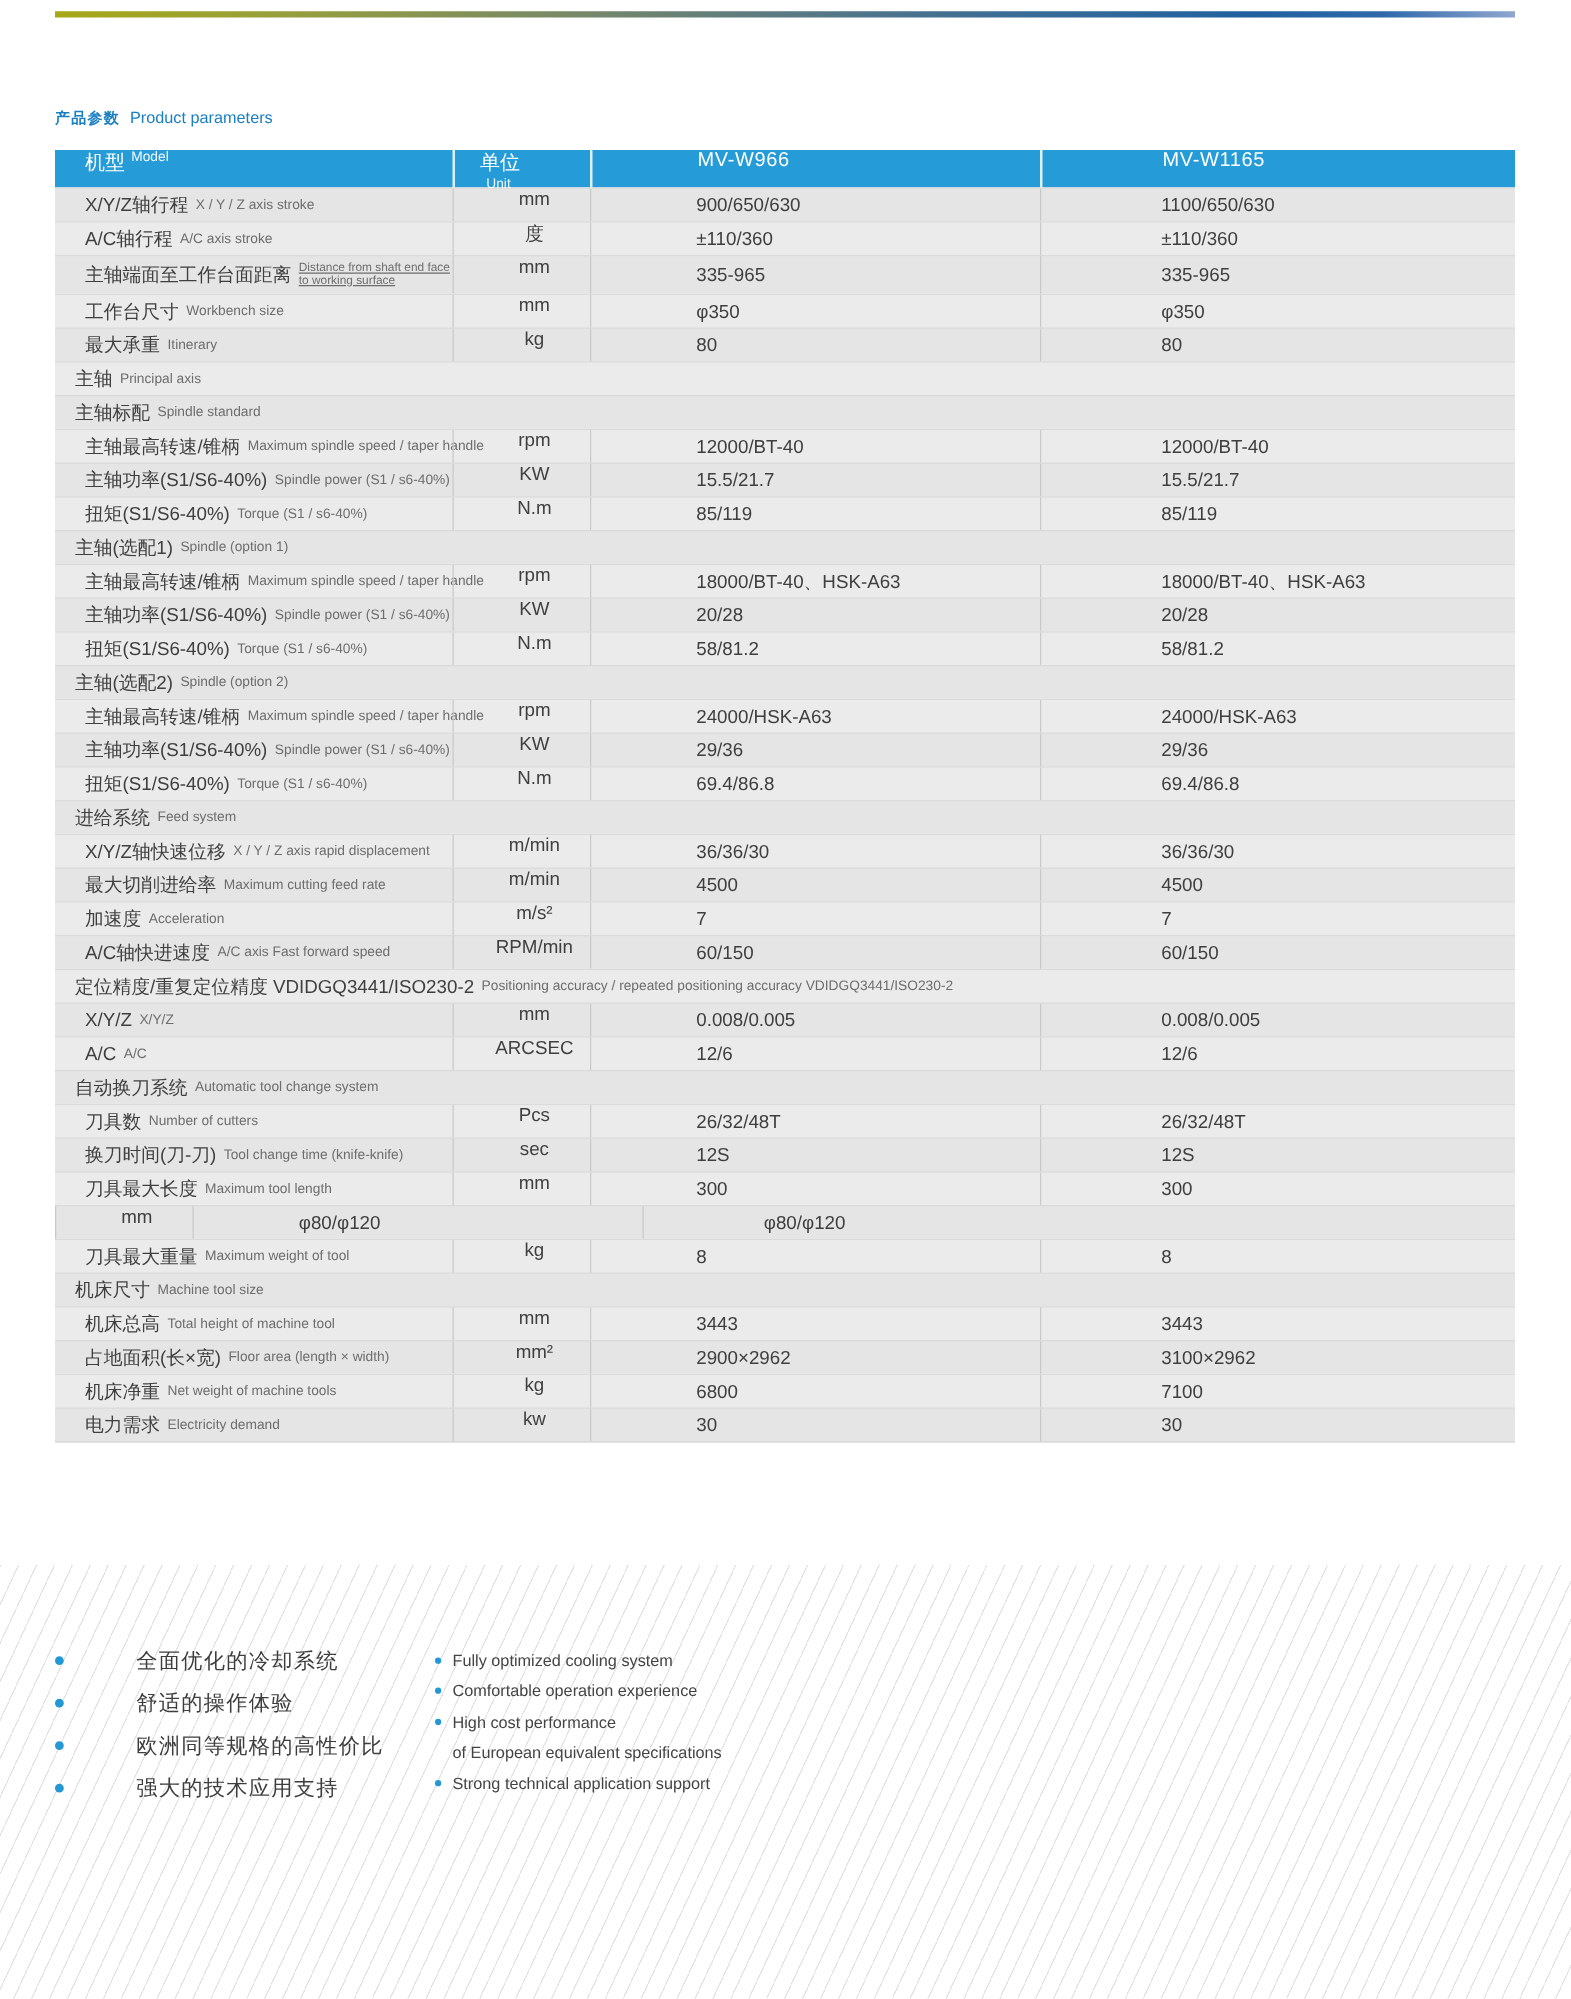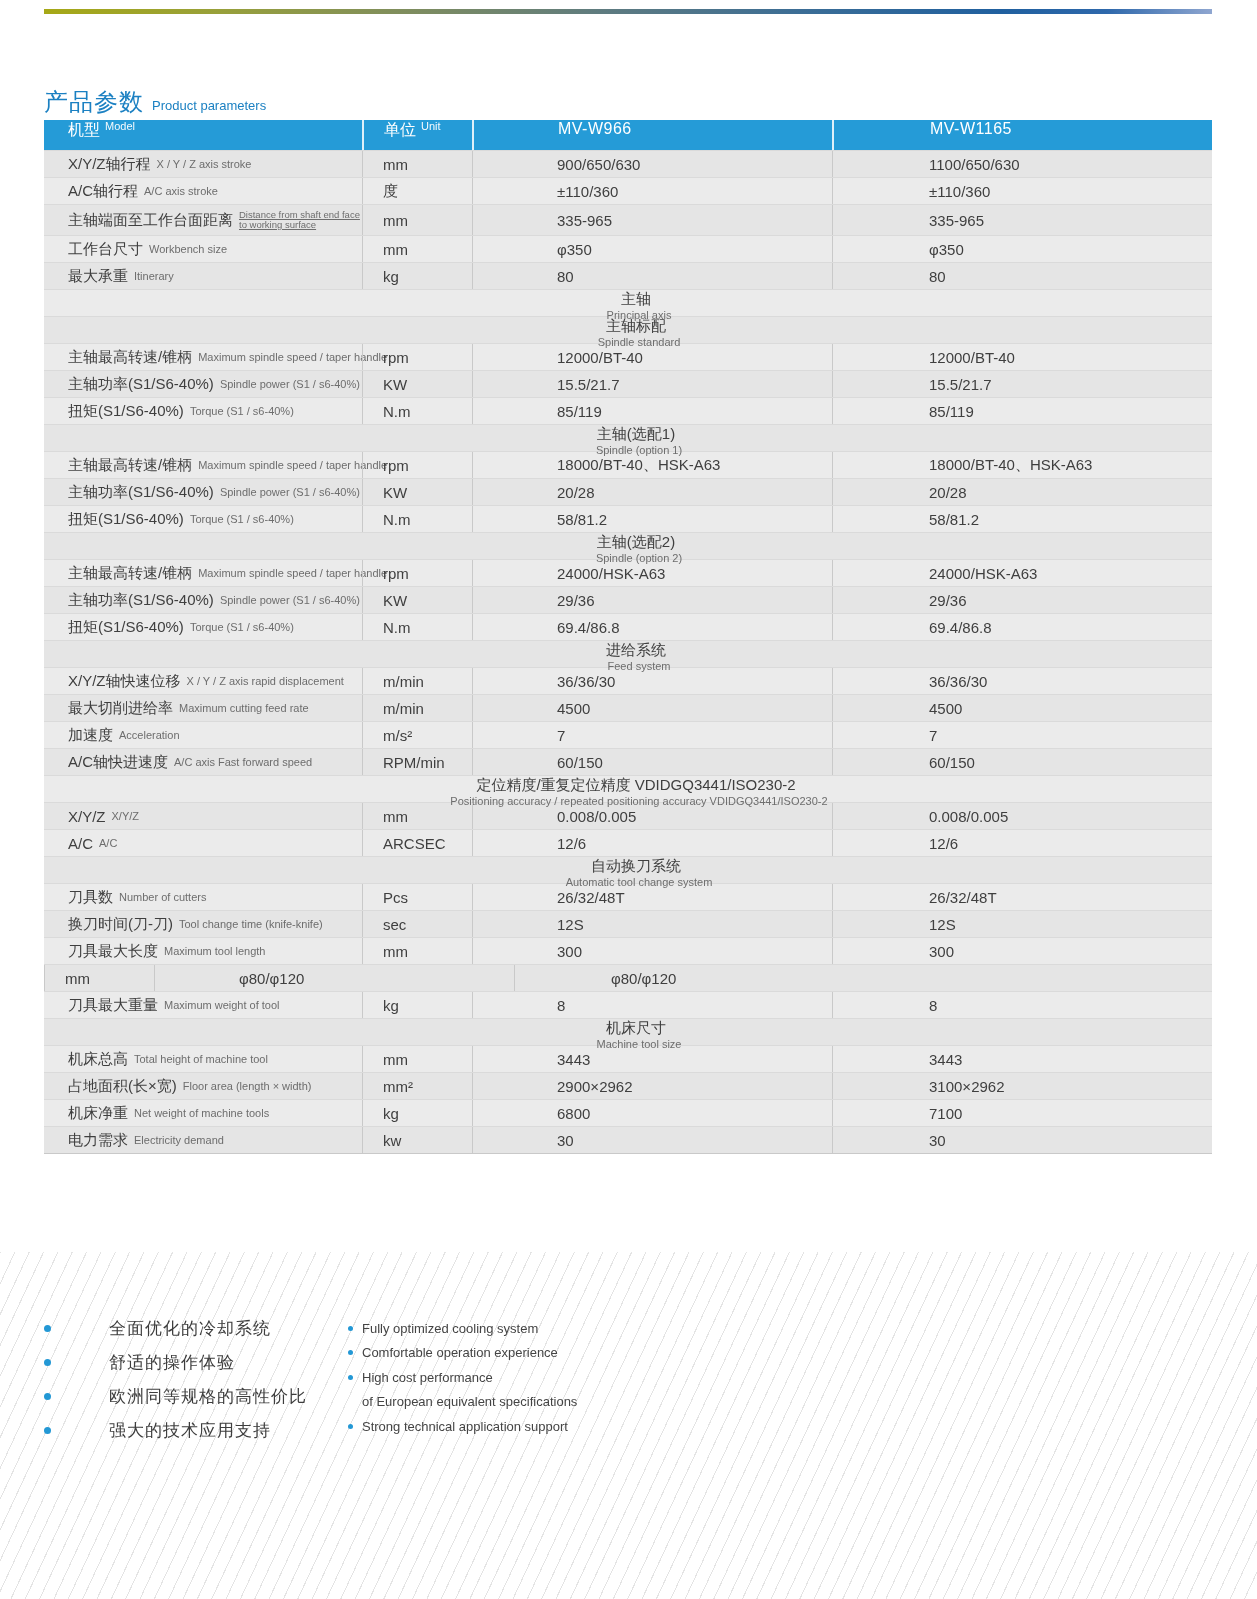--- a/index.html
+++ b/index.html
@@ -8,41 +8,41 @@
     font-family:"Liberation Sans","DejaVu Sans",sans-serif;
     overflow:hidden;color:#3f3f3f;
   }
   
   .topbar{
     position:absolute;left:44px;top:9px;width:1168px;height:5px;
     background:linear-gradient(90deg,#a6a816 0%,#98a03a 15%,#7d8c60 32%,#5e7b80 48%,#3b6d96 65%,#20609f 82%,#2e68ab 91%,#8fa6d0 100%);
   }
   
   .title-row{position:absolute;left:44px;top:86px;display:flex;align-items:baseline;gap:8px;}
-  .t-zh{font-size:24px;font-weight:normal;color:#1b80c2;letter-spacing:1px;}
+  .t-zh{font-size:12px;font-weight:bold;color:#1b80c2;letter-spacing:1px;}
   .t-en{font-size:13px;color:#1b80c2;}
   
   .spec-table{position:absolute;left:44px;top:120px;width:1168px;border-bottom:1px solid #c9c9c9;}
   .thead{display:flex;height:30px;background:#259bd7;color:#fff;align-items:center;}
   .th{box-sizing:border-box;height:100%;display:flex;align-items:flex-start;}
   .th.c2,.th.c3,.th.c4{border-left:2px solid rgba(255,255,255,0.85);}
   .c1{width:318px;padding-left:24px;}
-  .c2{width:110px;padding-left:20px;}
+  .c2{width:110px;padding-left:20px;flex-direction:column;}
   .c3{width:360px;padding-left:84px;}
   .c4{width:344px;padding-left:96px;}
   .h-zh{font-size:16px;}
   .h-en{font-size:11px;margin-left:5px;opacity:.95;}
   .h-model{font-size:16px;letter-spacing:.5px;}
   .trow{display:flex;height:27px;box-sizing:border-box;border-top:1px solid #dadada;align-items:stretch;}
   .trow.tall{height:31px;}
   .trow.even{background:#e5e5e5;}
   .trow.odd{background:#ebebeb;}
   .td{box-sizing:border-box;display:flex;align-items:center;}
   .trow.data .td.c2,.trow.data .td.c3,.trow.data .td.c4{border-left:1px solid #c9c9c9;}
-  .td.full{width:100%;padding-left:16px;flex-direction:column;}
+  .td.full{width:100%;padding-left:16px;}
   .zh{font-size:15px;color:#3f3f3f;white-space:nowrap;}
   .en{font-size:11px;color:#6d6d6d;margin-left:6px;white-space:nowrap;}
   .en-block{margin-left:6px;display:flex;flex-direction:column;justify-content:center;}
   .en-line{font-size:9.5px;line-height:10.5px;color:#6d6d6d;white-space:nowrap;text-decoration:underline;}
   .unit,.val{font-size:15px;color:#3f3f3f;white-space:nowrap;}
   .trow.narrowzh .zh{font-size:13.5px;}
   .trow.narrowzh .en{font-size:9.5px;}
   
   .features{
     position:absolute;left:0;top:1252px;width:1257px;height:347px;

